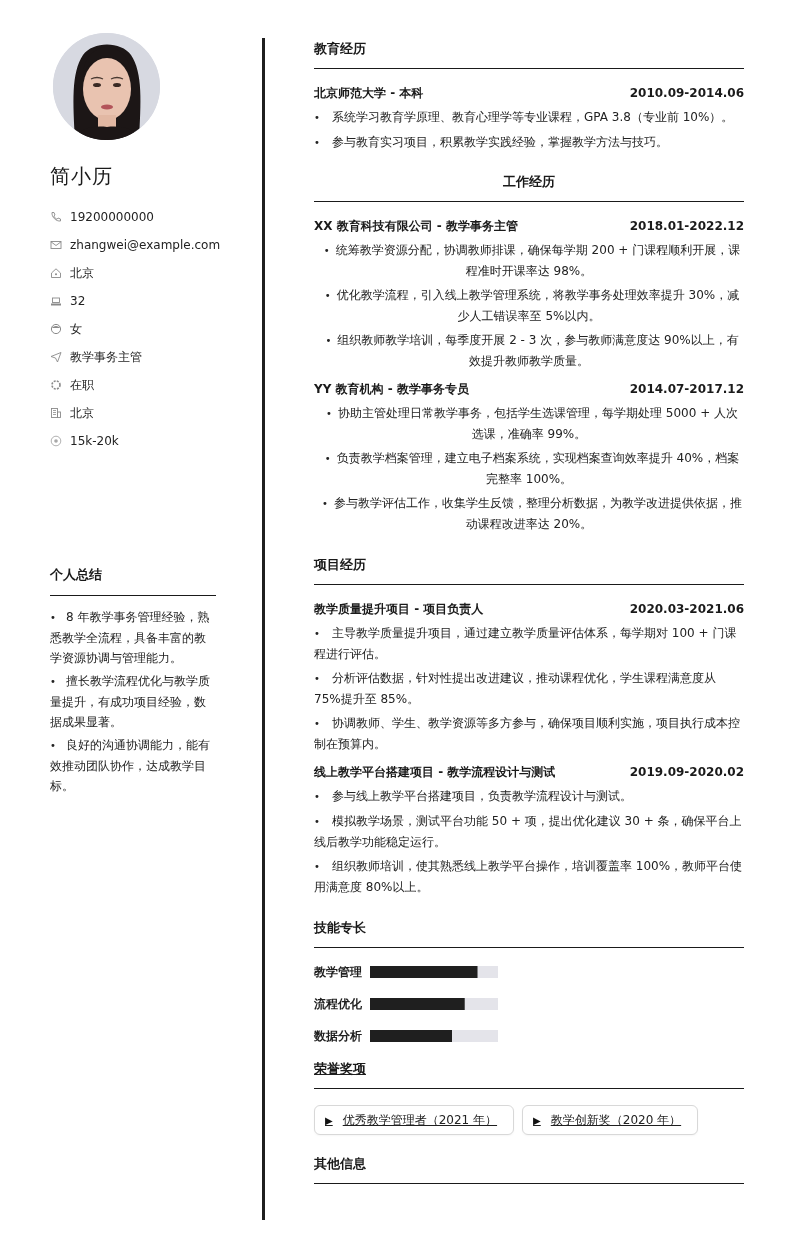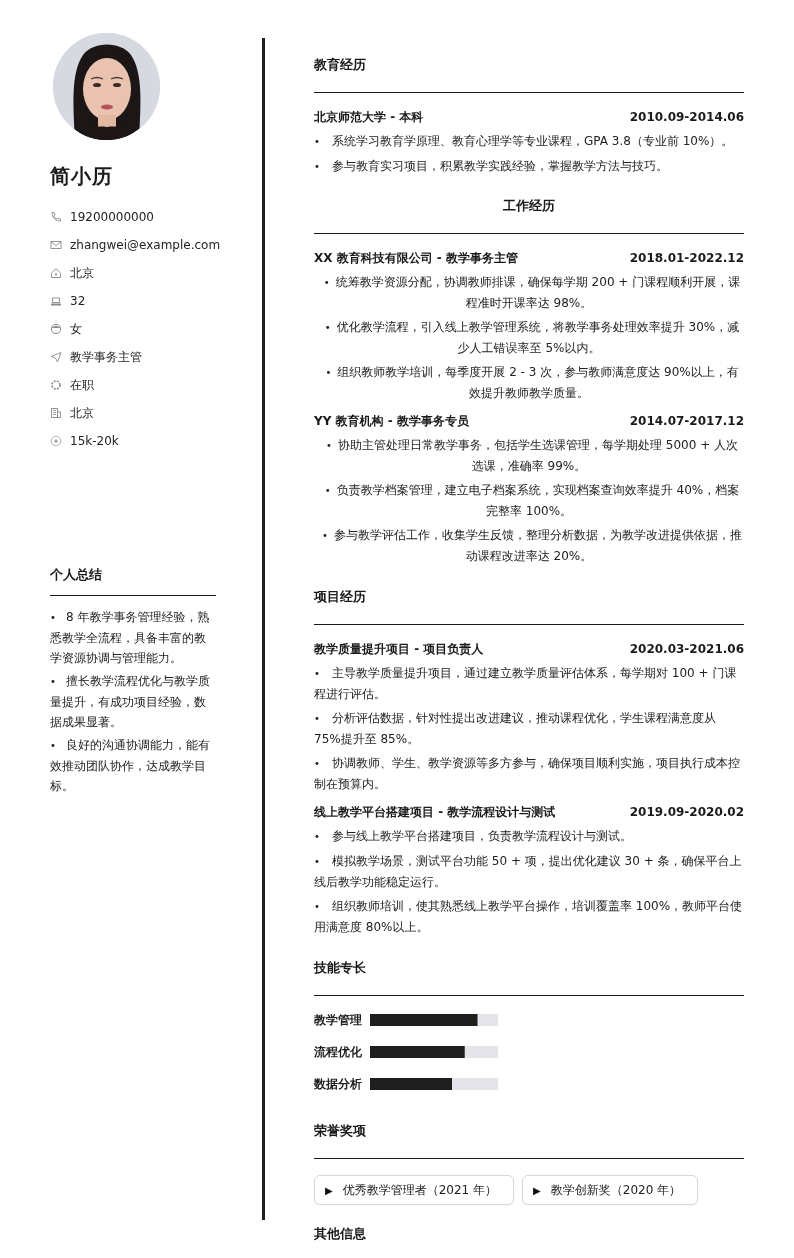--- a/index.html
+++ b/index.html
@@ -5,38 +5,38 @@
     * { box-sizing: border-box; margin: 0; padding: 0; }
     html, body { width: 794px; height: 1258px; background: #ffffff; overflow: hidden; }
     body { font-family: "DejaVu Sans", "Liberation Sans", sans-serif; color: #1f1f1f; position: relative; }
 
     .page { position: relative; width: 794px; height: 1258px; }
 
     
     .left { position: absolute; left: 50px; top: 33px; width: 166px; }
     .avatar { position: absolute; left: 3px; top: 0; width: 107px; height: 107px; border-radius: 50%; background: #d7d9e1; overflow: hidden; }
     .avatar svg { width: 107px; height: 107px; display: block; }
-    .name { position: absolute; left: 0; top: 130px; font-size: 20px; font-weight: bold; color: #1a1a1a; letter-spacing: 1px; }
+    .name { position: absolute; left: 0; top: 130px; font-size: 20px; font-weight: normal; color: #1a1a1a; letter-spacing: 1px; }
     .info-list { position: absolute; left: 0; top: 170px; width: 200px; list-style: none; }
     .info-item { height: 28px; display: flex; align-items: center; font-size: 12px; color: #222; }
     .info-item .ico { width: 12px; height: 12px; margin-right: 8px; display: inline-flex; align-items: center; justify-content: center; color: #8a8a8a; }
     .info-item .ico svg { width: 12px; height: 12px; }
 
     .summary { position: absolute; left: 50px; top: 566px; width: 166px; }
     .section-title-l { font-size: 13px; font-weight: bold; color: #1a1a1a; padding-bottom: 11px; border-bottom: 1px solid #1a1a1a; }
     .summary ul { list-style: none; margin-top: 11px; }
     .summary li { font-size: 12px; line-height: 20px; color: #222; margin-bottom: 3px; }
     .summary li .bullet { display: inline-block; width: 16px; font-size: 10px; }
 
     .divider { position: absolute; left: 262px; top: 38px; width: 3px; height: 1182px; background: #1f1f1f; }
 
     
     .right { position: absolute; left: 314px; top: 40px; width: 430px; }
     .section { margin-bottom: 0; }
-    .section-title { font-size: 13px; font-weight: bold; color: #1a1a1a; padding-bottom: 18px; border-bottom: 1px solid #1a1a1a; margin-top: 16px; }
+    .section-title { font-size: 13px; font-weight: bold; color: #1a1a1a; padding-bottom: 10px; border-bottom: 1px solid #1a1a1a; }
     .entry-head { display: flex; justify-content: space-between; font-size: 12px; font-weight: bold; color: #1a1a1a; margin-top: 16px; height: 16px; line-height: 16px; }
     .entry-date { font-weight: bold; }
     .bullets { list-style: none; margin-top: 6px; }
     .bullets li { font-size: 12px; line-height: 20px; color: #222; margin-bottom: 4px; }
     .bullets li .bullet { display: inline-block; width: 18px; font-size: 10px; }
 
     .skills { display: flex; flex-wrap: wrap; margin-top: 14px; }
     .skill { display: flex; align-items: center; width: 221px; height: 20px; margin-bottom: 12px; font-size: 12px; font-weight: bold; }
     .skill-name { width: 56px; }
     .skill-bar { position: relative; width: 128px; height: 12px; background: #e4e4ea; overflow: hidden; }
@@ -245,21 +245,21 @@
         </div>
         <div class="skill">
           <span class="skill-name">数据分析</span>
           <span class="skill-bar">
               <span class="skill-fill" style="width: 64%;"></span>
             </span>
         </div>
       </div>
     </div>
 
-    <div class="section" style="margin-top:2px;">
+    <div class="section" style="margin-top:2px;text-decoration:underline;">
       <div class="section-title">荣誉奖项</div>
       <div class="awards">
         <div class="award">
           <span class="tri">▶</span>
           <span>优秀教学管理者（2021 年）</span>
         </div>
         <div class="award">
           <span class="tri">▶</span>
           <span>教学创新奖（2020 年）</span>
         </div>

